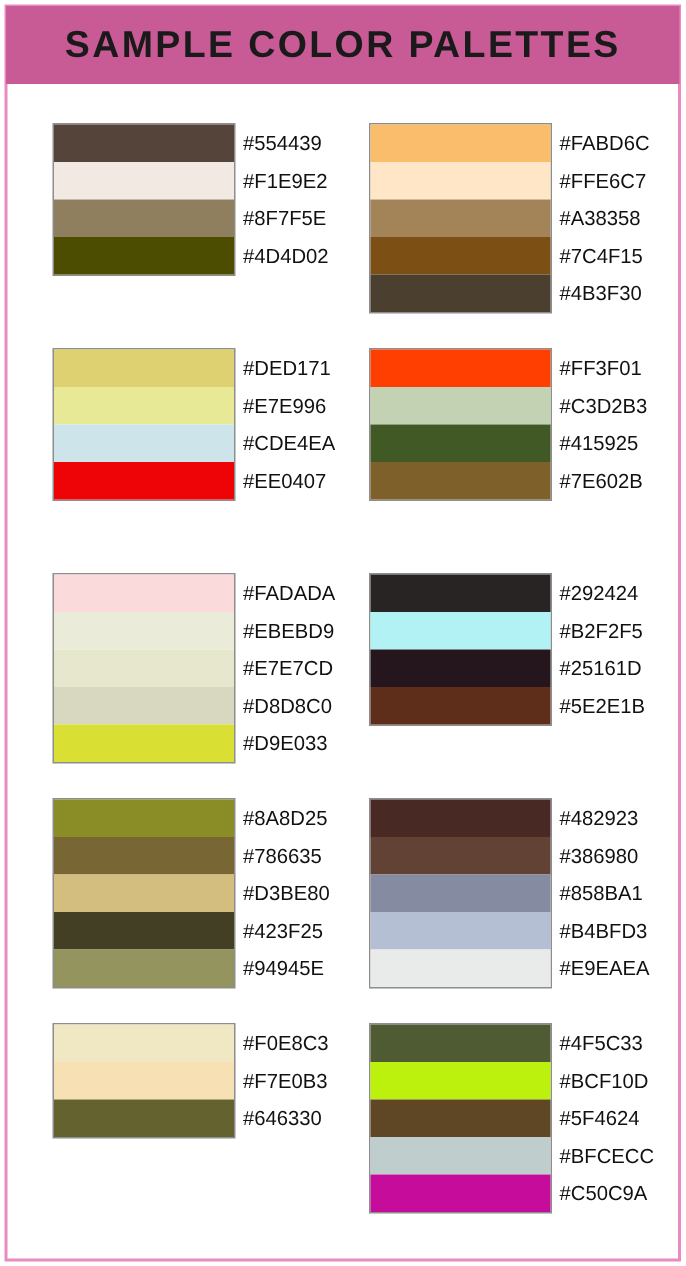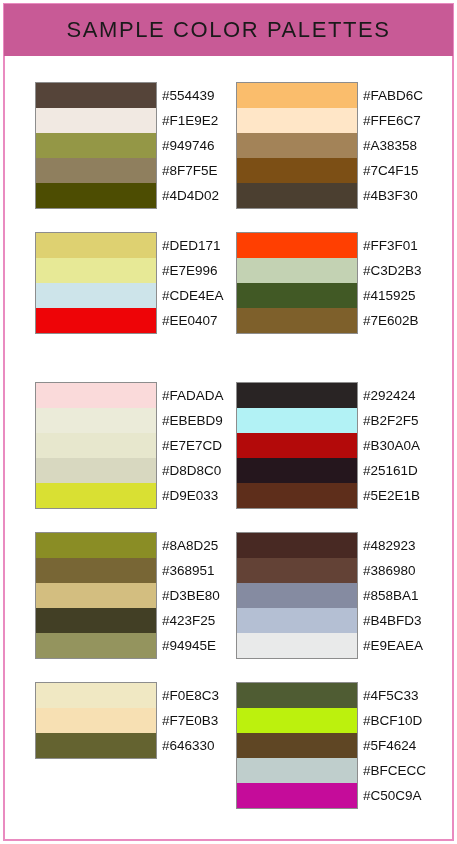--- a/index.html
+++ b/index.html
@@ -37,43 +37,43 @@
     top: 4px;
     width: 449px;
     height: 52px;
     background: #c85a96;
     display: flex;
     align-items: center;
     justify-content: center;
     box-sizing: border-box;
   }
   .header-title {
-    font-size: 22px;
-    font-weight: normal;
+    font-size: 25px;
+    font-weight: bold;
     color: #1a1a1a;
     letter-spacing: 1.6px;
     font-family: "Liberation Sans", sans-serif;
     white-space: nowrap;
   }
   .palettes {
     position: absolute;
     left: 0;
     top: 56px;
     width: 457px;
   }
   .palette-group {
     position: relative;
     height: 150px;
   }
   .palette-col {
     position: absolute;
     top: 26px;
   }
   .palette-col.left  { left: 35px; }
-  .palette-col.right { left: 236px; }
+  .palette-col.right { left: 246px; }
   .swatch-row {
     position: relative;
     height: 25px;
     width: 208px;
   }
   .swatch {
     position: absolute;
     left: 0;
     top: 0;
     width: 120px;
@@ -118,24 +118,20 @@
           <div class="swatch-stack">
             <div class="swatch-row">
               <div class="swatch" style="background: rgb(85, 68, 57);"></div>
               <div class="swatch-label">#554439</div>
             </div>
             <div class="swatch-row">
               <div class="swatch" style="background: rgb(241, 233, 226);"></div>
               <div class="swatch-label">#F1E9E2</div>
             </div>
             <div class="swatch-row">
-              <div class="swatch" style="background: rgb(148, 151, 70);"></div>
-              <div class="swatch-label">#949746</div>
-            </div>
-            <div class="swatch-row">
               <div class="swatch" style="background: rgb(143, 127, 94);"></div>
               <div class="swatch-label">#8F7F5E</div>
             </div>
             <div class="swatch-row">
               <div class="swatch" style="background: rgb(77, 77, 2);"></div>
               <div class="swatch-label">#4D4D02</div>
             </div>
           </div>
         </div>
         <div class="palette-col right">
@@ -234,44 +230,40 @@
           <div class="swatch-stack">
             <div class="swatch-row">
               <div class="swatch" style="background: rgb(41, 36, 36);"></div>
               <div class="swatch-label">#292424</div>
             </div>
             <div class="swatch-row">
               <div class="swatch" style="background: rgb(178, 242, 245);"></div>
               <div class="swatch-label">#B2F2F5</div>
             </div>
             <div class="swatch-row">
-              <div class="swatch" style="background: rgb(179, 10, 10);"></div>
-              <div class="swatch-label">#B30A0A</div>
-            </div>
-            <div class="swatch-row">
               <div class="swatch" style="background: rgb(37, 22, 29);"></div>
               <div class="swatch-label">#25161D</div>
             </div>
             <div class="swatch-row">
               <div class="swatch" style="background: rgb(94, 46, 27);"></div>
               <div class="swatch-label">#5E2E1B</div>
             </div>
           </div>
         </div>
       </div>
       <div class="palette-group">
         <div class="palette-col left">
           <div class="swatch-stack">
             <div class="swatch-row">
               <div class="swatch" style="background: rgb(138, 141, 37);"></div>
               <div class="swatch-label">#8A8D25</div>
             </div>
             <div class="swatch-row">
               <div class="swatch" style="background: rgb(120, 102, 53);"></div>
-              <div class="swatch-label">#368951</div>
+              <div class="swatch-label">#786635</div>
             </div>
             <div class="swatch-row">
               <div class="swatch" style="background: rgb(211, 190, 128);"></div>
               <div class="swatch-label">#D3BE80</div>
             </div>
             <div class="swatch-row">
               <div class="swatch" style="background: rgb(66, 63, 37);"></div>
               <div class="swatch-label">#423F25</div>
             </div>
             <div class="swatch-row">

